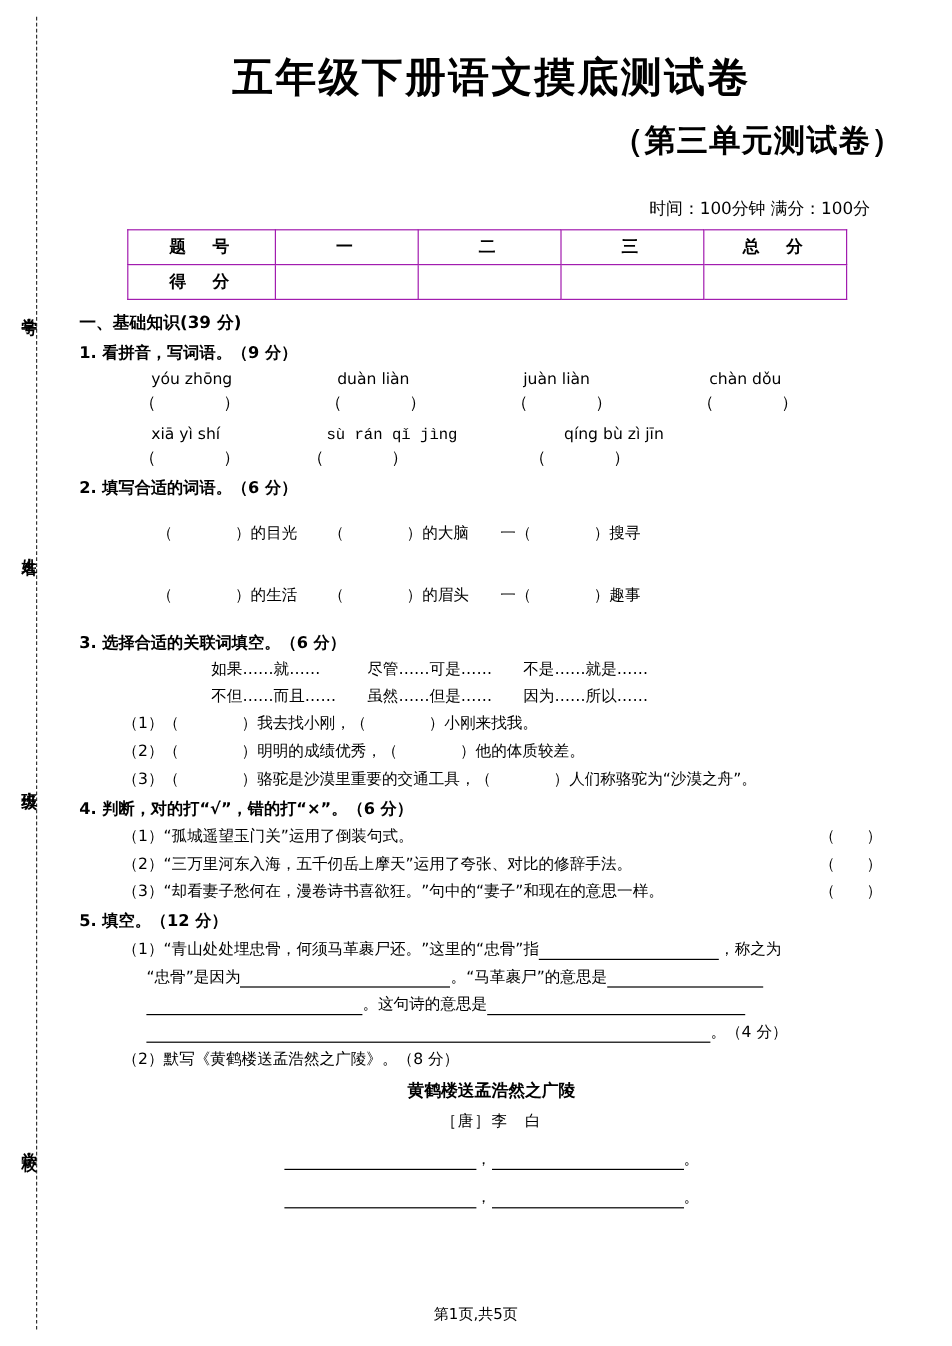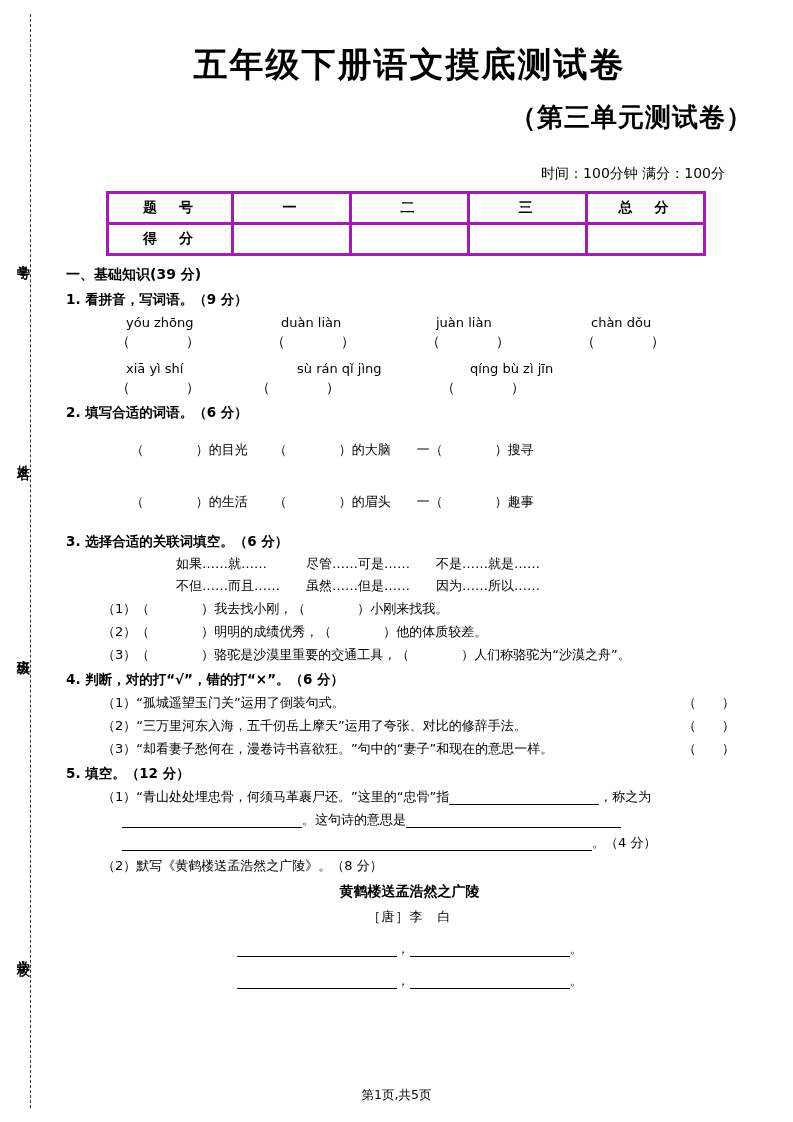--- a/index.html
+++ b/index.html
@@ -73,21 +73,21 @@
     font-family: "DejaVu Sans", "Liberation Sans", sans-serif;
   }
   table.scoretable {
     margin-top: 8px;
     width: 600px;
     margin-left: 40px;
     border-collapse: collapse;
     table-layout: fixed;
   }
   table.scoretable td {
-    border: 3px solid #a21caf;
+    border: 1px solid #a21caf;
     height: 26px;
     text-align: center;
     font-size: 14px;
     font-weight: bold;
     font-family: "DejaVu Sans", "Liberation Sans", sans-serif;
     letter-spacing: 4px;
   }
   table.scoretable td.hdr { width: 120px; }
 
   .sec-title {
@@ -233,21 +233,21 @@
       <span class="pinyin" style="left:485px;">chàn dǒu</span>
     </div>
     <div class="paren-row">
       <span class="paren" style="left:20px;">（　　　　）</span>
       <span class="paren" style="left:175px;">（　　　　）</span>
       <span class="paren" style="left:330px;">（　　　　）</span>
       <span class="paren" style="left:485px;">（　　　　）</span>
     </div>
     <div class="pinyin-row" style="margin-top:10px;">
       <span class="pinyin" style="left:20px;">xiā yì shí</span>
-      <span class="pinyin" style="left:191px;">sù rán qǐ jìng</span>
+      <span class="pinyin" style="left:166px;font-family:Liberation Mono, monospace;">sù rán qǐ jìng</span>
       <span class="pinyin" style="left:364px;">qíng bù zì jīn</span>
     </div>
     <div class="paren-row">
       <span class="paren" style="left:20px;">（　　　　）</span>
       <span class="paren" style="left:160px;">（　　　　）</span>
       <span class="paren" style="left:345px;">（　　　　）</span>
     </div>
 
     <div class="q">2. 填写合适的词语。（6 分）</div>
     <div class="fill-row">
@@ -276,20 +276,23 @@
     <div class="item">
       <span class="tag">（　　）</span>
       <span>（3）“却看妻子愁何在，漫卷诗书喜欲狂。”句中的“妻子”和现在的意思一样。</span>
     </div>
 
     <div class="q">5. 填空。（12 分）</div>
     <div class="item">
       <span>（1）“青山处处埋忠骨，何须马革裹尸还。”这里的“忠骨”指</span><span class="ul" style="width:150px;">&nbsp;</span><span>，称之为</span>
     </div>
     <div class="item" style="margin-left:56px;">
+      <span>“忠骨”是因为</span><span class="ul" style="width:175px;">&nbsp;</span><span>。“马革裹尸”的意思是</span><span class="ul" style="width:130px;">&nbsp;</span>
+    </div>
+    <div class="item" style="margin-left:56px;">
       <span class="ul" style="width:180px;">&nbsp;</span><span>。这句诗的意思是</span><span class="ul" style="width:215px;">&nbsp;</span>
     </div>
     <div class="item" style="margin-left:56px;">
       <span class="ul" style="width:470px;">&nbsp;</span><span>。（4 分）</span>
     </div>
     <div class="item" style="margin-left:36px;">（2）默写《黄鹤楼送孟浩然之广陵》。（8 分）</div>
 
     <div class="poem-title">黄鹤楼送孟浩然之广陵</div>
     <div class="poem-author">［唐］李　白</div>
 

